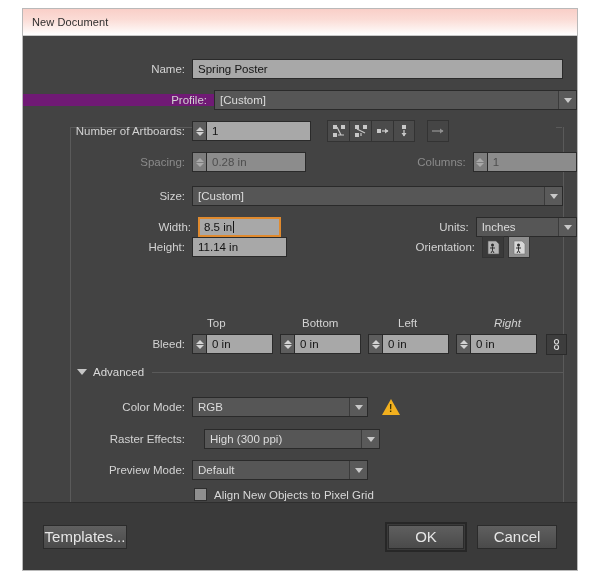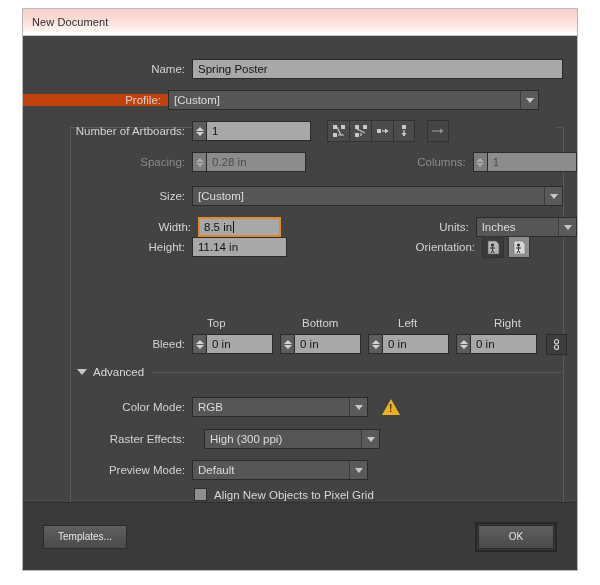--- a/index.html
+++ b/index.html
@@ -198,21 +198,21 @@
     align-items: center;
     padding: 0 20px;
     position: relative;
   }
   .btn {
     height: 24px;
     min-width: 78px;
     background: linear-gradient(to bottom, #5f5f5f, #4a4a4a);
     border: 1px solid #2b2b2b;
     color: #e6e6e6;
-    font-size: 10px;
+    font-size: 15px;
     display: flex; align-items: center; justify-content: center;
   }
   .btn-default-ring {
     border: 2px solid #272727;
     padding: 1px;
     display: inline-block;
   }
   .footer-right {
     position: absolute;
     right: 20px;
@@ -260,21 +260,21 @@
     <div class="groupbox-top-right"></div>
 
     <div class="row" style="position:absolute; left:0; top:22px; width:100%;">
       <div class="label" style="width:169px;">Name:</div>
       <div class="field" style="width:371px;">
         <span>Spring Poster</span>
       </div>
     </div>
 
     <div class="row" style="position:absolute; left:0; top:53px; width:100%;">
-      <div class="label" style="width:145px; background:#c2410c; z-index:2;">Profile:</div>
+      <div class="label" style="width:191px; background:#701a75; z-index:2;">Profile:</div>
       <div class="combo" style="width:371px;">
         <span>[Custom]</span>
         <span class="arrowbox">
             <span class="tri-down"></span>
           </span>
       </div>
     </div>
 
     <div class="row" style="position:absolute; left:0; top:84px; width:100%;">
       <div class="label" style="width:169px;">Number of Artboards:</div>
@@ -399,21 +399,21 @@
           </svg>
         </div>
       </div>
     </div>
 
     <div style="position:absolute; left:0; top:281px; width:100%; display:flex; align-items:flex-end;justify-content:space-between;">
       <div style="width:171px;"></div>
       <div class="colhead" style="width:87px; padding-left:5px;">Top</div>
       <div class="colhead" style="width:88px; padding-left:5px;">Bottom</div>
       <div class="colhead" style="width:88px; padding-left:5px;">Left</div>
-      <div class="colhead" style="width:88px; padding-left:5px;">Right</div>
+      <div class="colhead" style="width:88px; padding-left:5px;font-style:italic;">Right</div>
     </div>
 
     <div class="row" style="position:absolute; left:0; top:297px; width:100%;">
       <div class="label" style="width:169px;">Bleed:</div>
 
       <div class="spinwrap" style="width:81px;">
         <div class="spinner">
             <span class="sp-up"></span>
             <span class="sp-down"></span>
           </div>
@@ -504,16 +504,19 @@
   <div class="footer">
     <div class="btn" style="min-width:84px;">
       <span>Templates...</span>
     </div>
     <div class="footer-right">
       <span class="btn-default-ring">
         <span class="btn" style="min-width:76px;">
           <span>OK</span>
         </span>
       </span>
+      <div class="btn" style="min-width:80px; margin-bottom:0;">
+        <span>Cancel</span>
+      </div>
     </div>
   </div>
 
 </div>
 
 </body></html>

